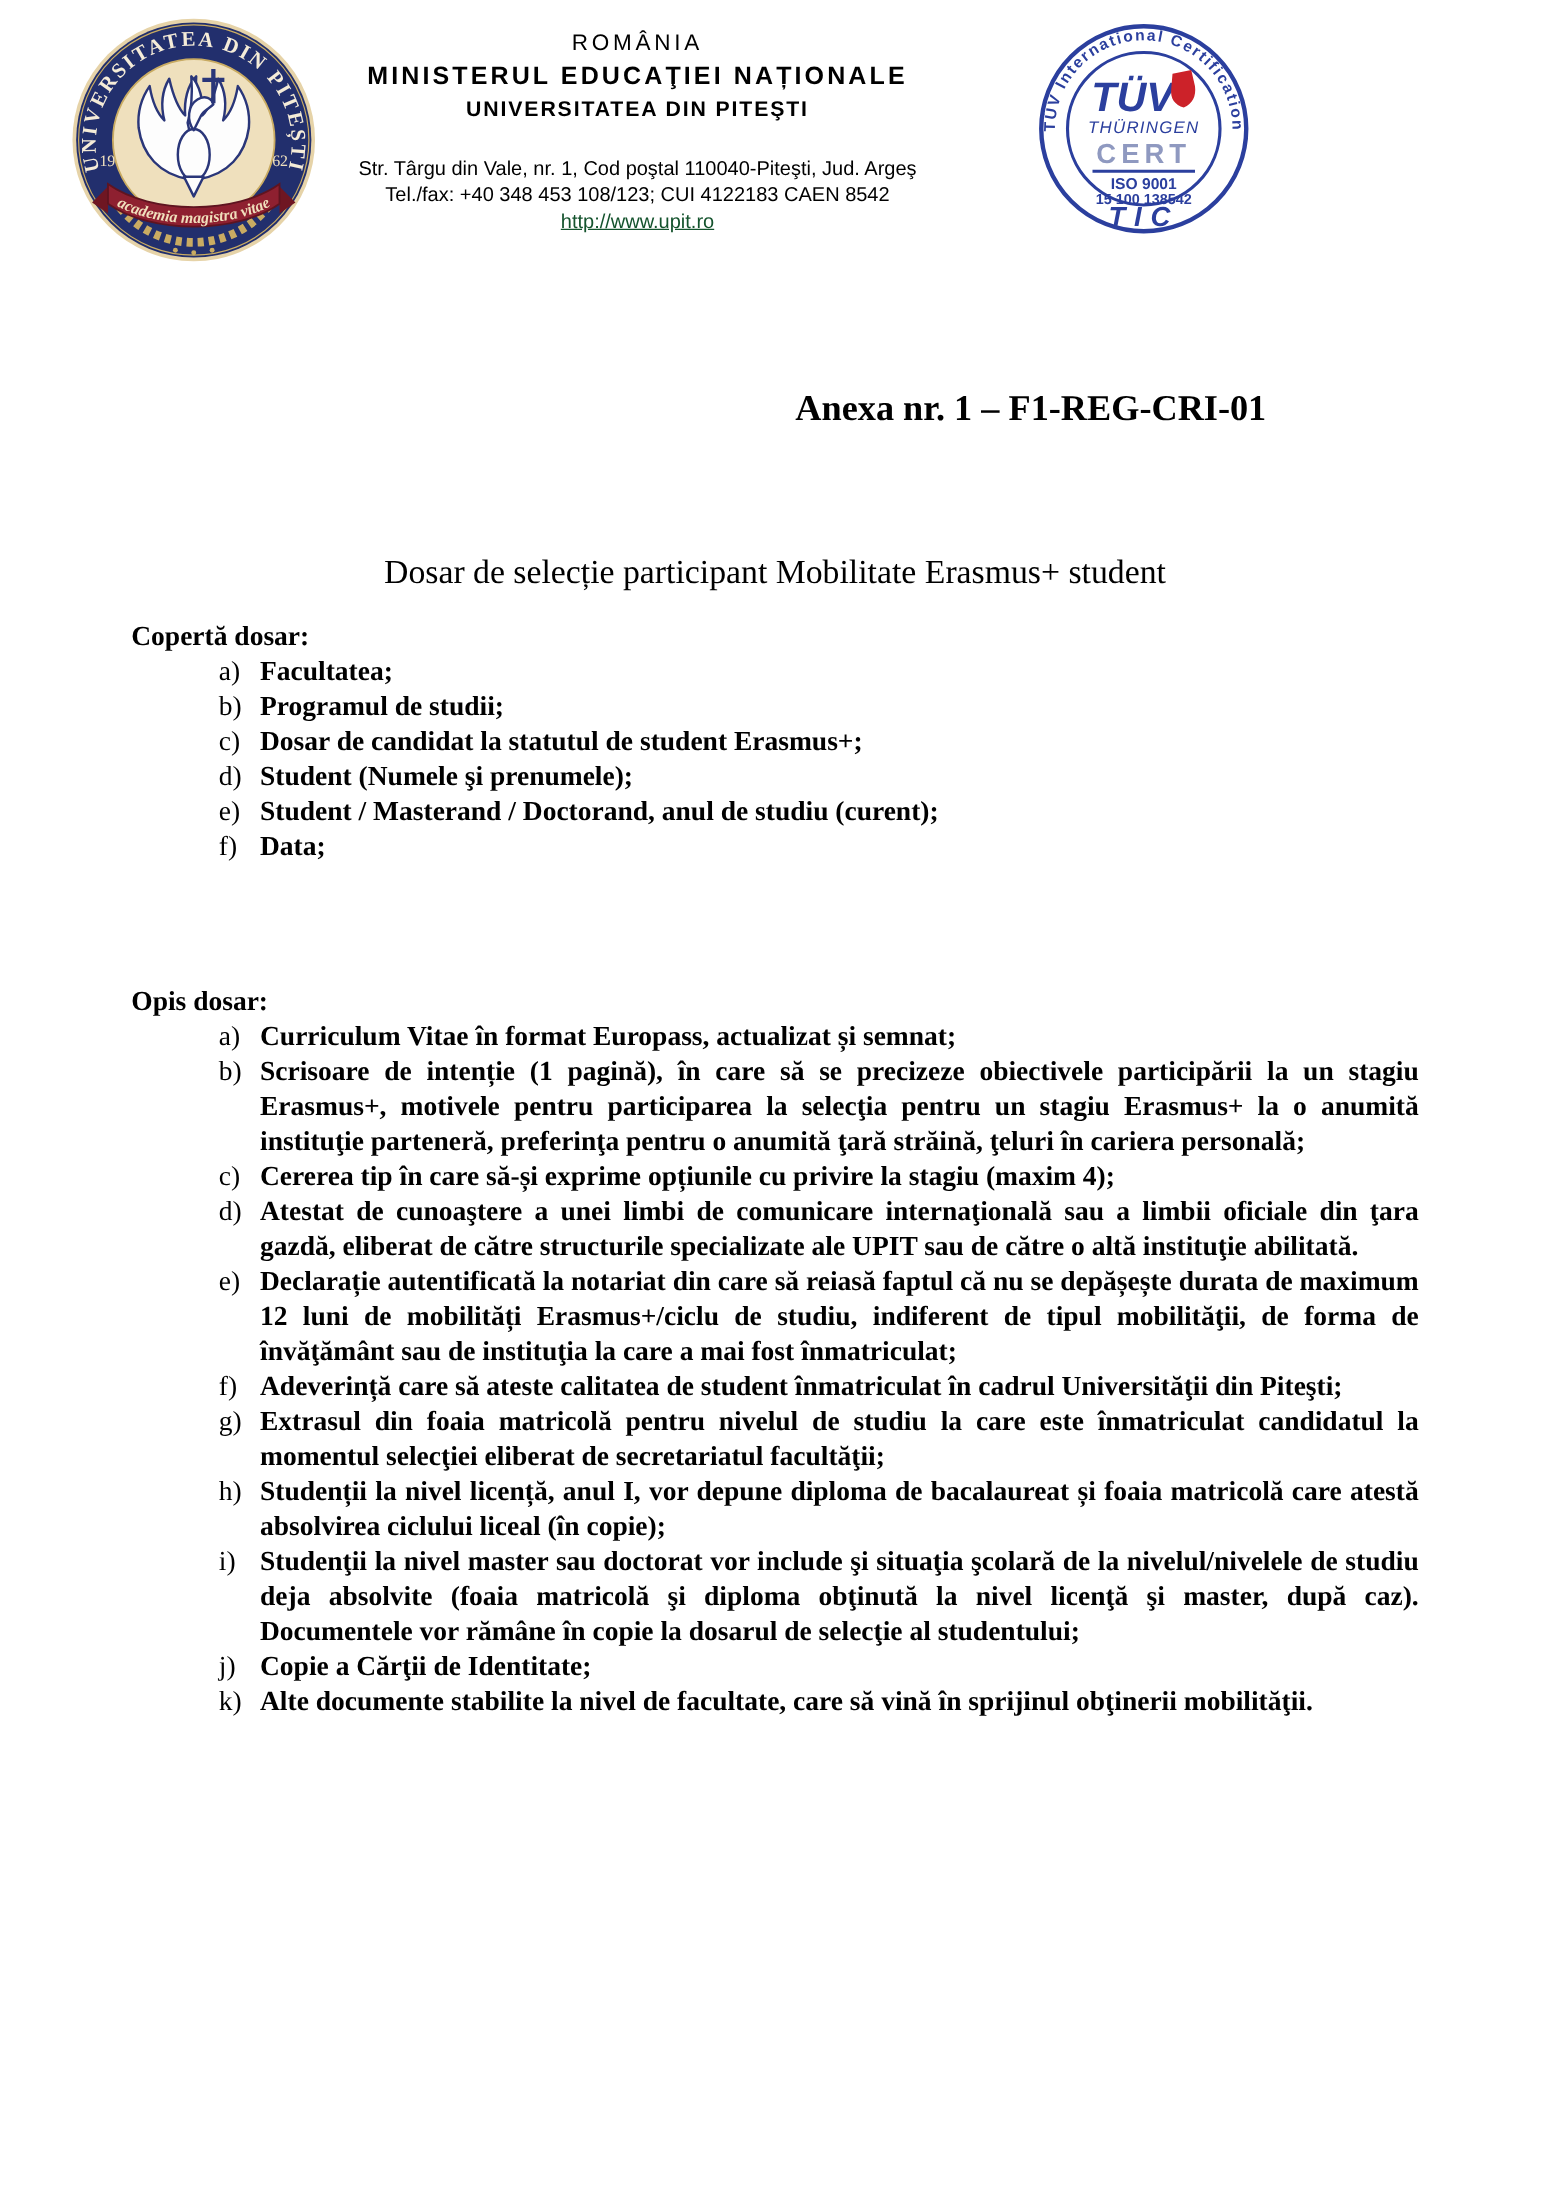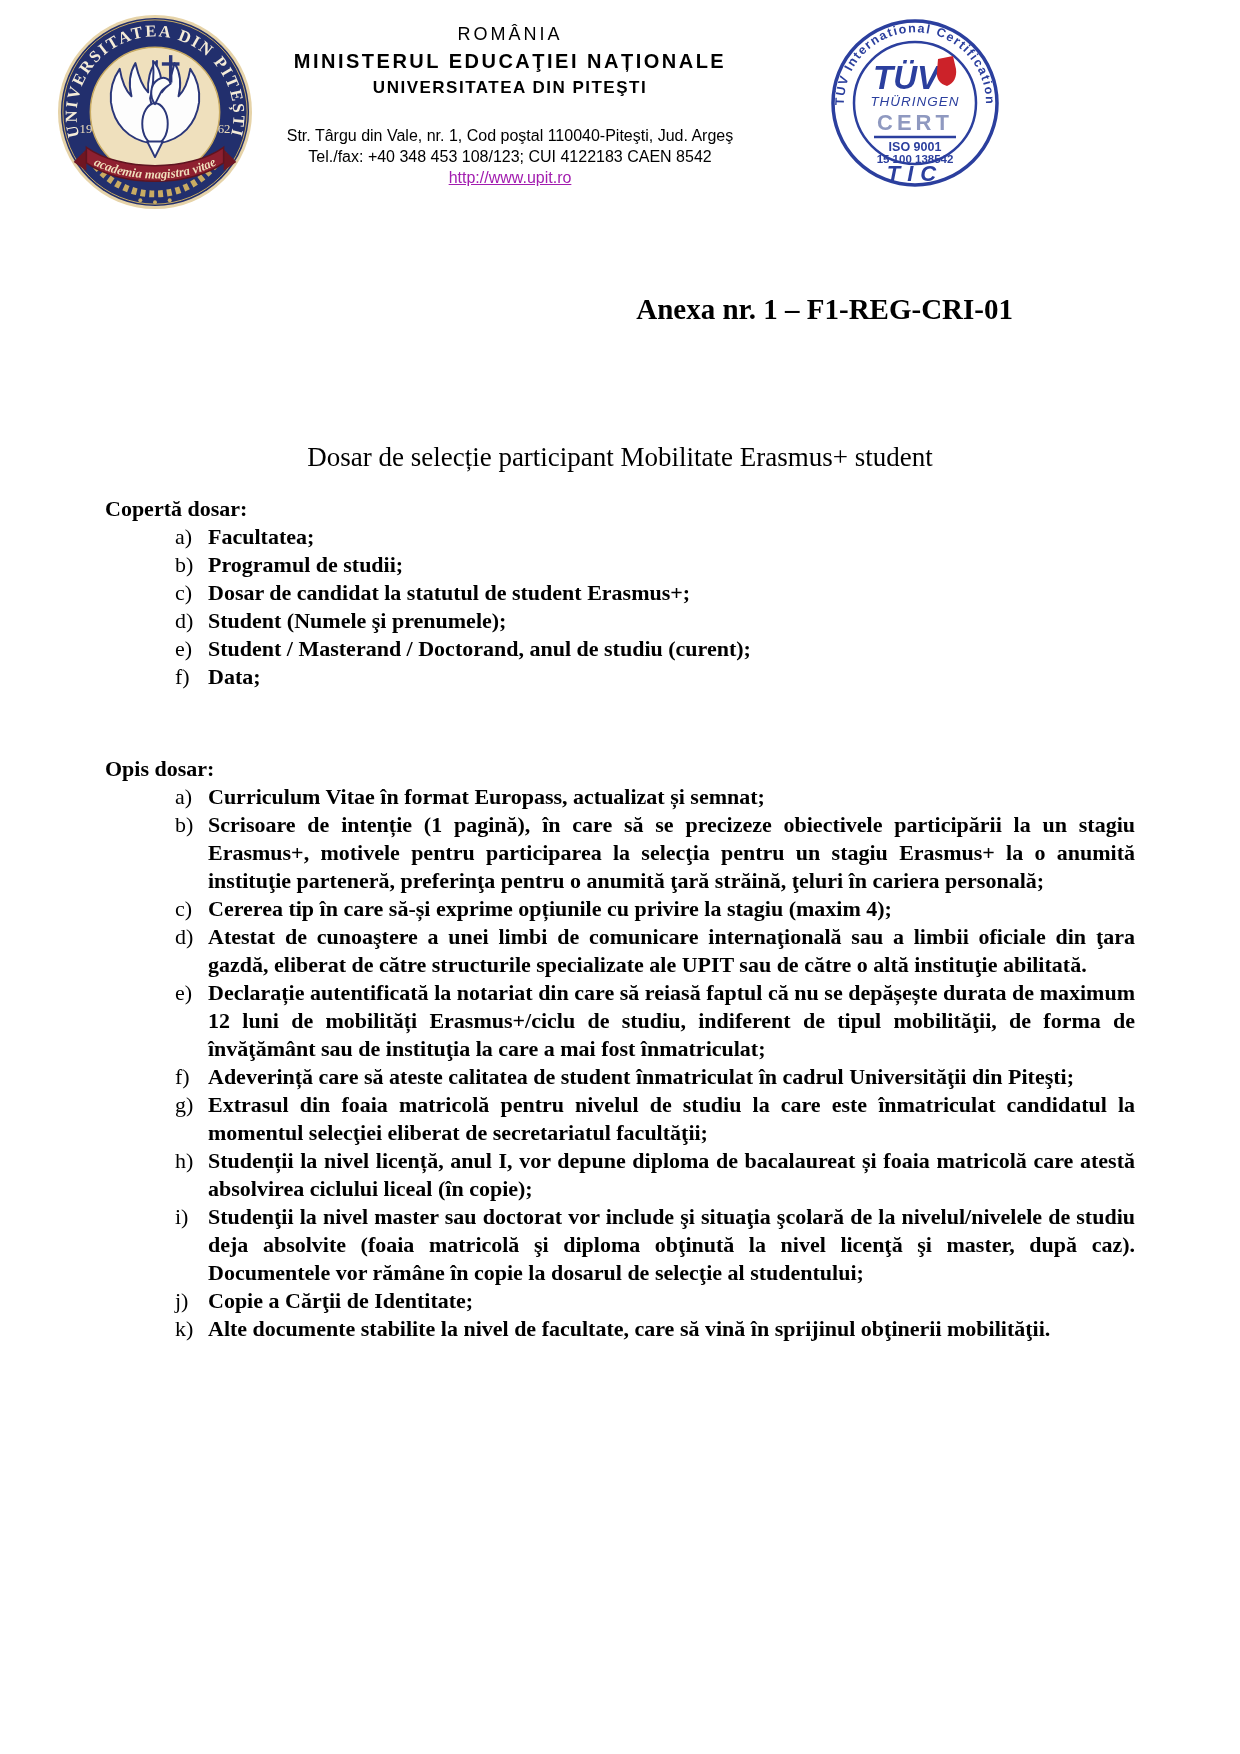--- a/index.html
+++ b/index.html
@@ -15,39 +15,39 @@
   .hdr-center {
     position:absolute; left:250px; top:24px; width:520px; text-align:center;
     font-family:"Liberation Sans", sans-serif; color:#000;
   }
   .hdr-country  { font-size:18px; font-weight:normal; letter-spacing:3px; }
   .hdr-ministry { font-size:20px; font-weight:bold; letter-spacing:2.5px; margin-top:5px; }
   .hdr-univ     { font-size:17px; font-weight:bold; letter-spacing:1.5px; margin-top:5px; }
   .hdr-addr     { font-size:16px; margin-top:29px; }
   .hdr-tel      { font-size:16px; margin-top:3px; }
   .hdr-link     { font-size:16px; margin-top:3px; }
-  .hdr-link a   { color:#a21caf; text-decoration:underline; }
+  .hdr-link a   { color:#14532d; text-decoration:underline; }
   
   .annex {
-    position:absolute; top:292px; left:105px; width:1030px;
+    position:absolute; top:310px; left:105px; width:1030px;
     text-align:right; padding-right:122px;
     font-size:29px; font-weight:bold; line-height:34px;
   }
   .doc-title {
     position:absolute; top:441px; left:105px; width:1030px;
     text-align:center; font-size:27px; font-weight:normal; line-height:32px;
   }
   
   .content { position:absolute; top:495px; left:105px; width:1030px; font-size:22px; line-height:28px; }
   .section-heading { font-weight:bold; font-size:22px; line-height:28px;font-family:Liberation Serif, serif; }
   .doc-list { list-style:none; margin:0; padding:0 0 0 70px; }
   .doc-item { display:flex; }
   .li-label { flex:0 0 33px; }
   .li-text  { flex:1; text-align:justify;font-weight:bold; }
-  .section-opis { margin-top:64px; }
+  .section-opis { margin-top:96px; }
 </style>
 </head>
 <body>
 
 <div class="page">
 
   <div class="hdr">
 
     <div class="seal-wrap">
       <svg viewBox="0 0 200 200" width="196" height="196">

